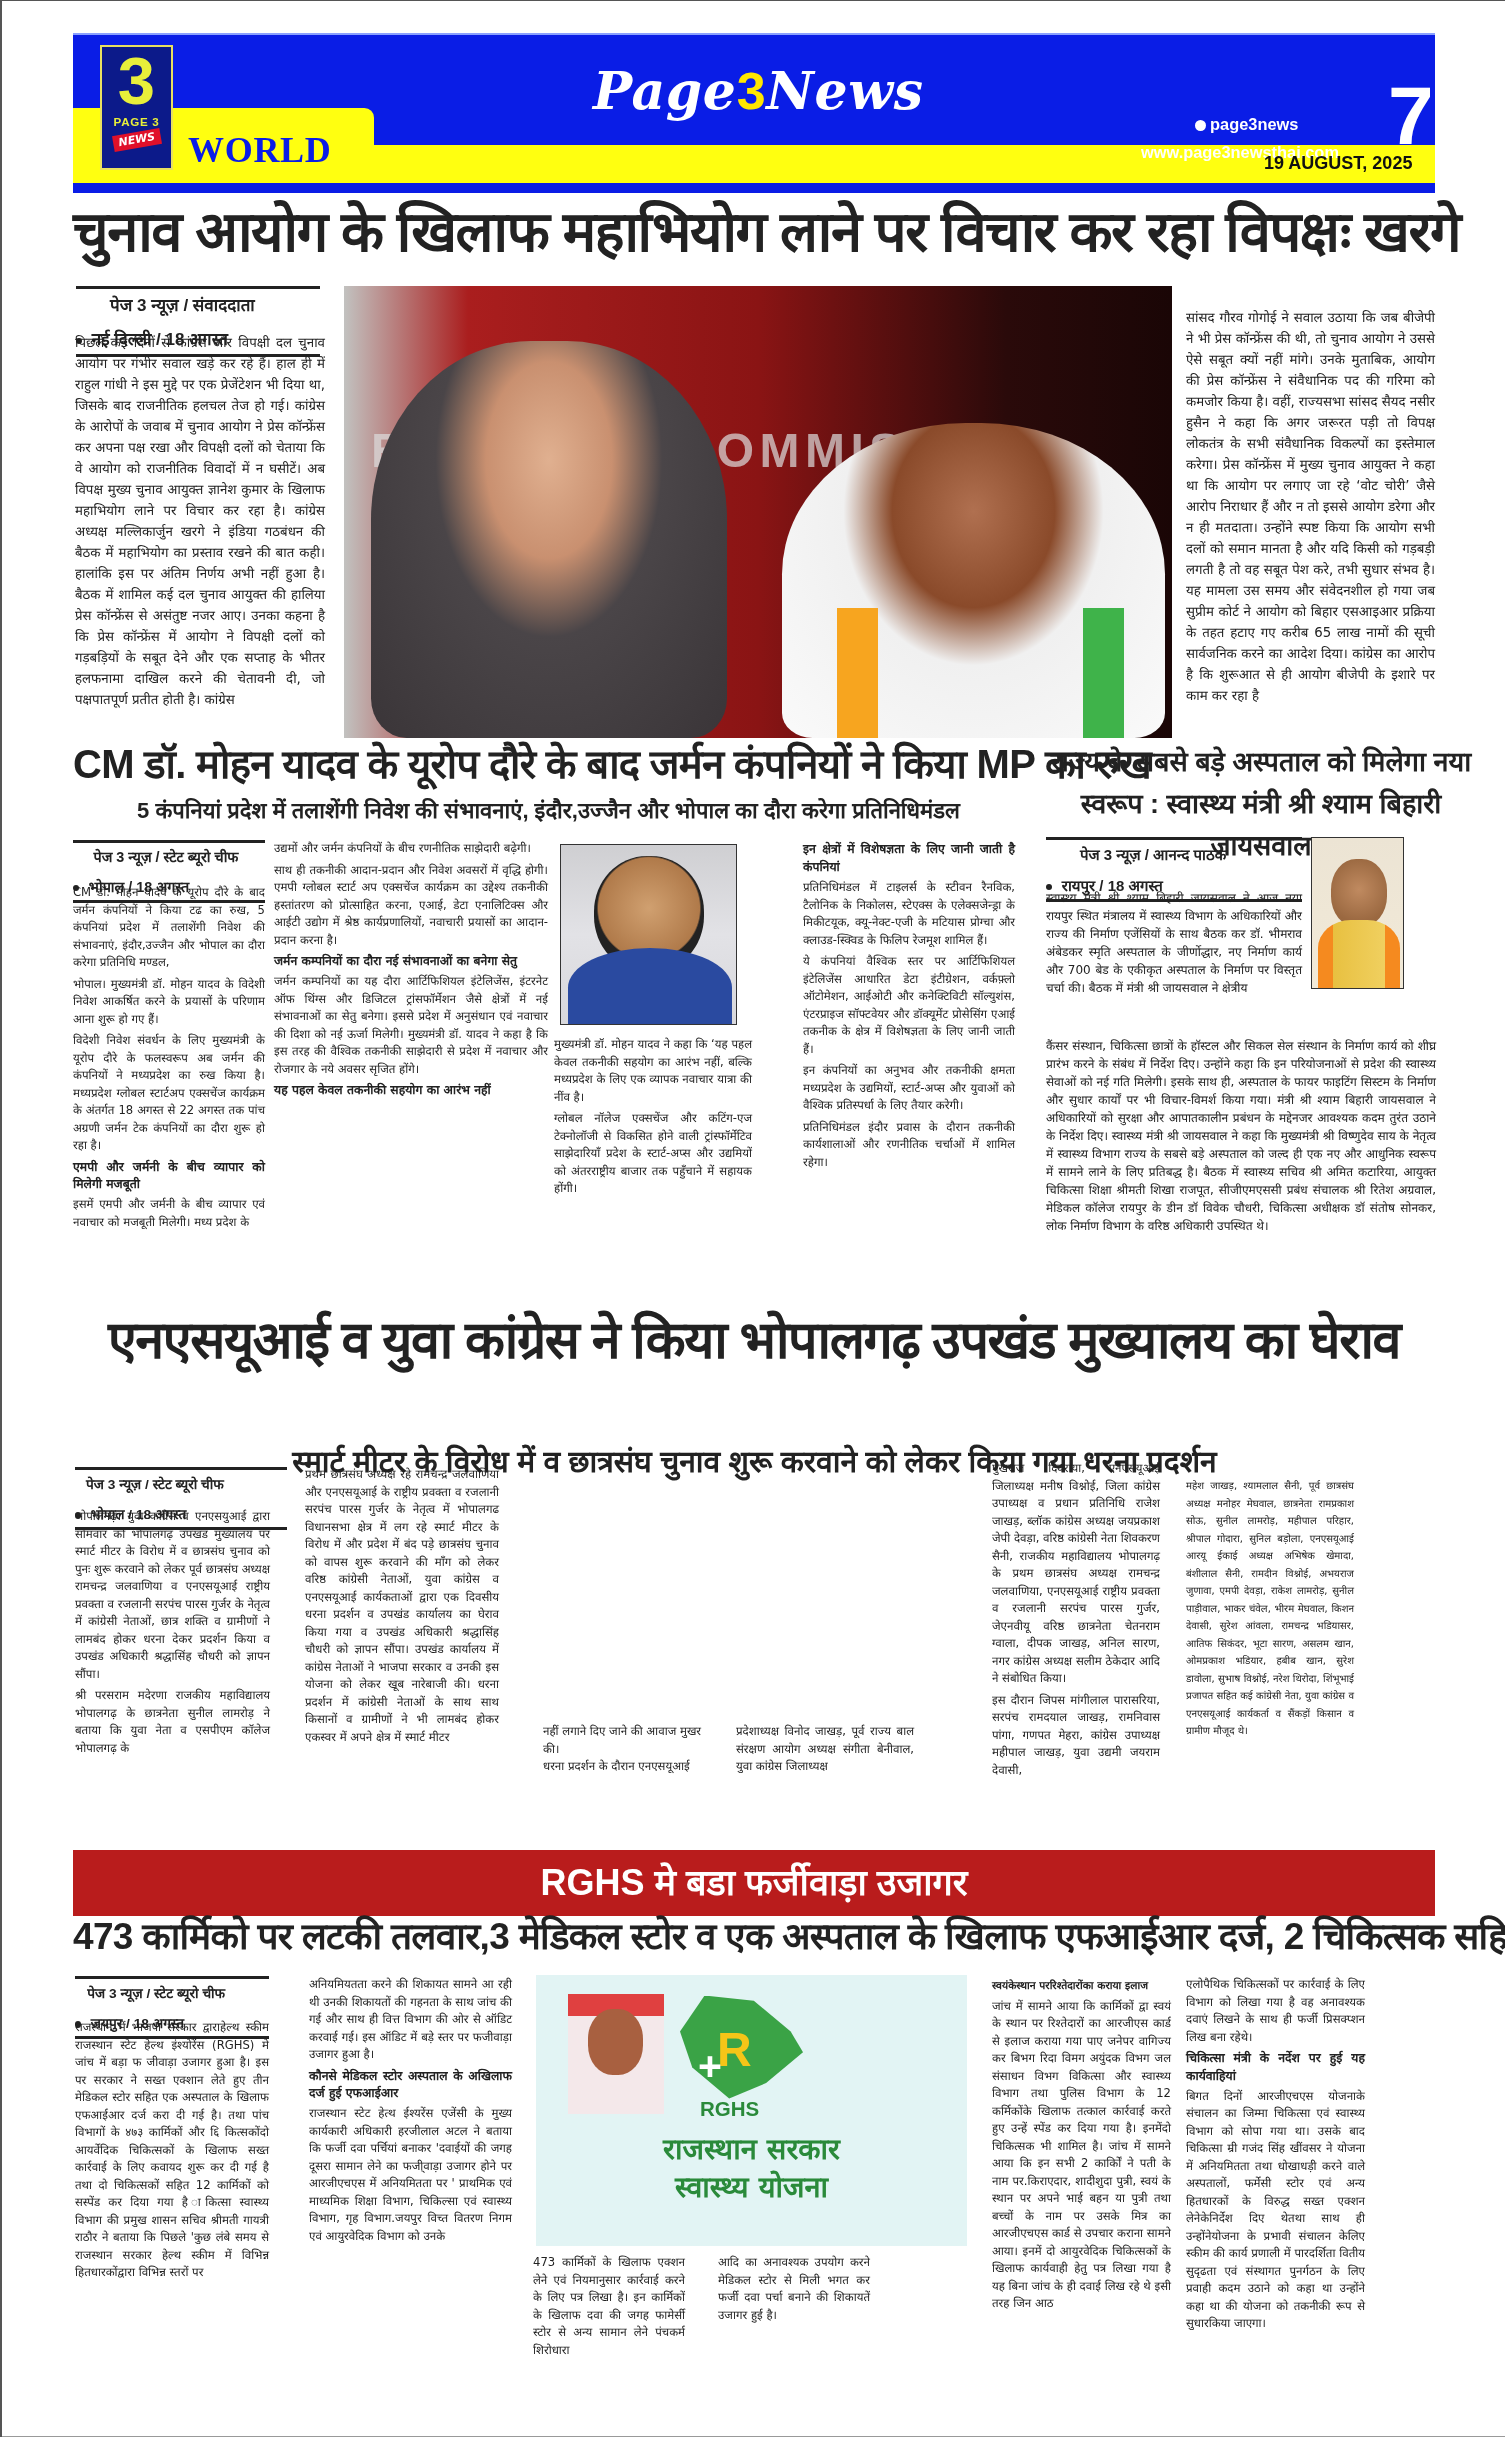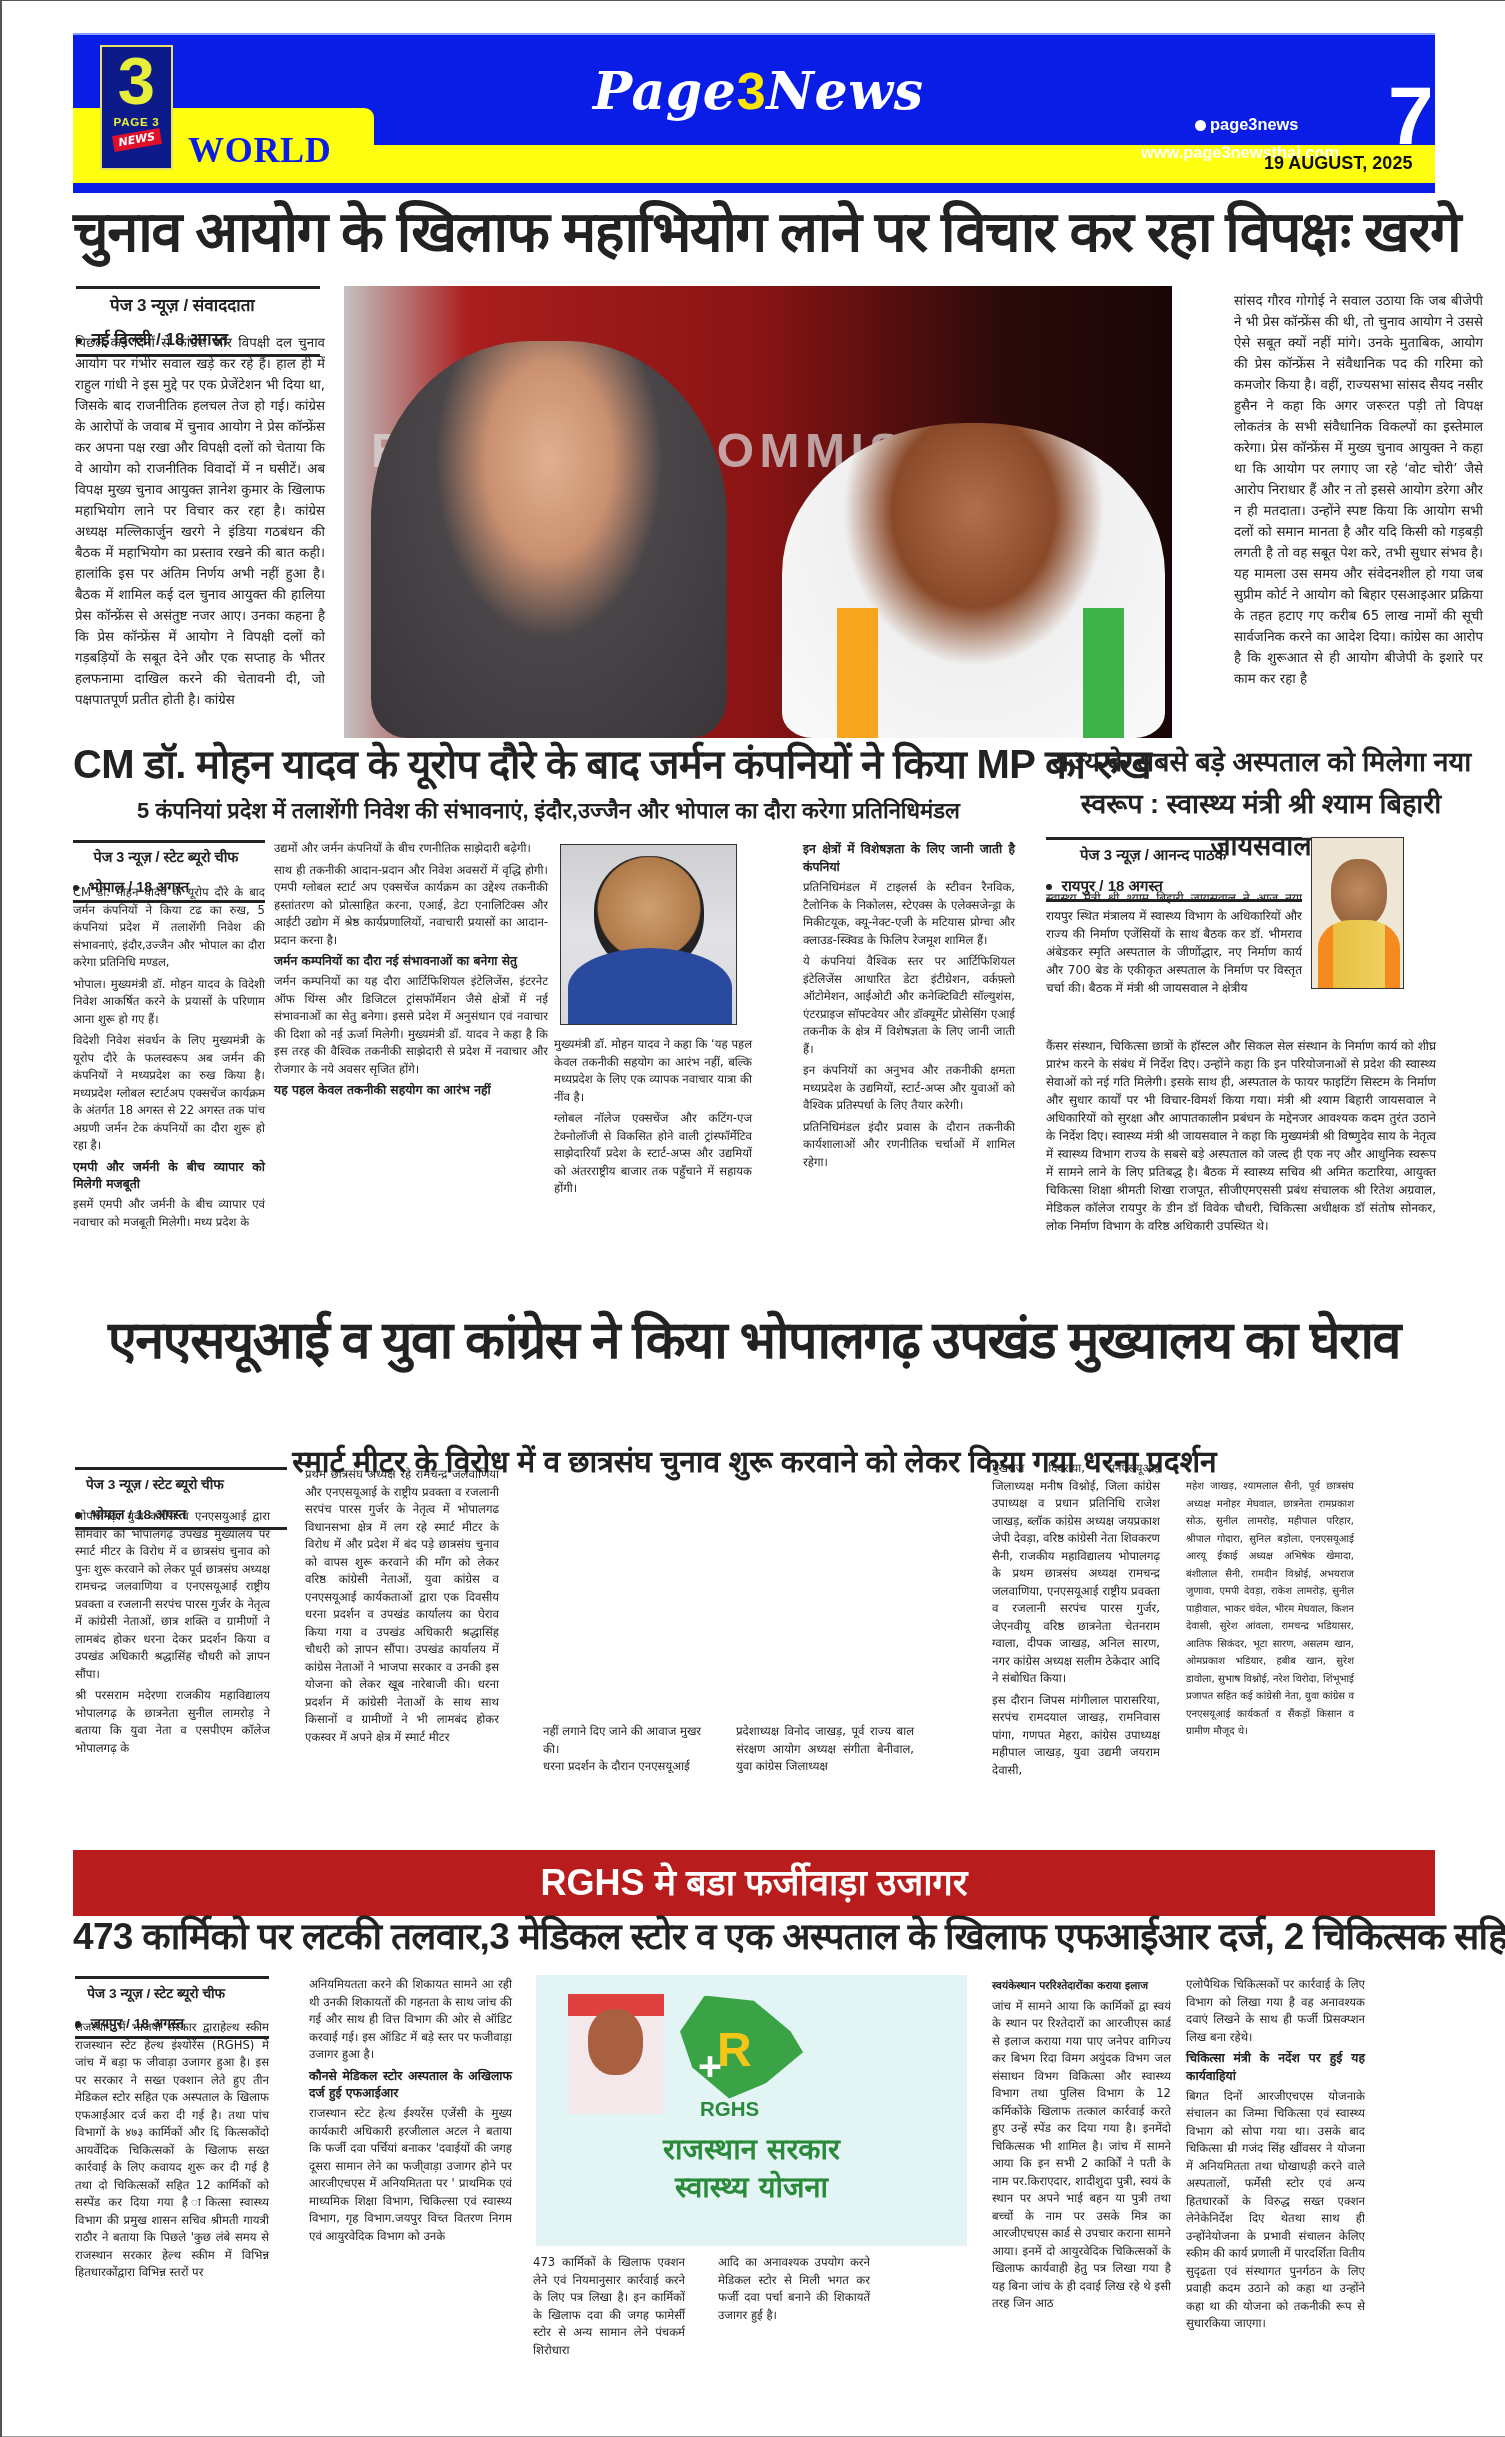--- a/index.html
+++ b/index.html
@@ -109,21 +109,21 @@
   </div>
 
   <div class="abs photo ph-khargey">
     <div class="txt">ELECTION COMMISSION</div>
     <div class="p1"></div>
     <div class="p2"></div>
     <div class="scarf1"></div>
     <div class="scarf2"></div>
   </div>
 
-  <div class="abs col" style="left:1184px;top:289px;width:249px;margin-left:48px;">
+  <div class="abs col" style="left:1184px;top:306px;width:249px;">
     <p>सांसद गौरव गोगोई ने सवाल उठाया कि जब बीजेपी ने भी प्रेस कॉन्फ्रेंस की थी, तो चुनाव आयोग ने उससे ऐसे सबूत क्यों नहीं मांगे। उनके मुताबिक, आयोग की प्रेस कॉन्फ्रेंस ने संवैधानिक पद की गरिमा को कमजोर किया है। वहीं, राज्यसभा सांसद सैयद नसीर हुसैन ने कहा कि अगर जरूरत पड़ी तो विपक्ष लोकतंत्र के सभी संवैधानिक विकल्पों का इस्तेमाल करेगा। प्रेस कॉन्फ्रेंस में मुख्य चुनाव आयुक्त ने कहा था कि आयोग पर लगाए जा रहे ‘वोट चोरी’ जैसे आरोप निराधार हैं और न तो इससे आयोग डरेगा और न ही मतदाता। उन्होंने स्पष्ट किया कि आयोग सभी दलों को समान मानता है और यदि किसी को गड़बड़ी लगती है तो वह सबूत पेश करे, तभी सुधार संभव है। यह मामला उस समय और संवेदनशील हो गया जब सुप्रीम कोर्ट ने आयोग को बिहार एसआइआर प्रक्रिया के तहत हटाए गए करीब 65 लाख नामों की सूची सार्वजनिक करने का आदेश दिया। कांग्रेस का आरोप है कि शुरूआत से ही आयोग बीजेपी के इशारे पर काम कर रहा है</p>
   </div>
 
   <div class="abs hl h-cm">CM डॉ. मोहन यादव के यूरोप दौरे के बाद जर्मन कंपनियों ने किया MP का रुख</div>
   <div class="abs hl h-cm-sub">5 कंपनियां प्रदेश में तलाशेंगी निवेश की संभावनाएं, इंदौर,उज्जैन और भोपाल का दौरा करेगा प्रतिनिधिमंडल</div>
 
   <div class="abs byline" style="left:71px;top:839px;width:192px;">
     <div class="l1" style="padding-left:20.5px;font-size:14.4px;">पेज 3 न्यूज़ / स्टेट ब्यूरो चीफ</div>
     <div class="l2" style="font-size:14.4px;"><span class="bul"></span><span>भोपाल / 18 अगस्त</span></div>
   </div>

